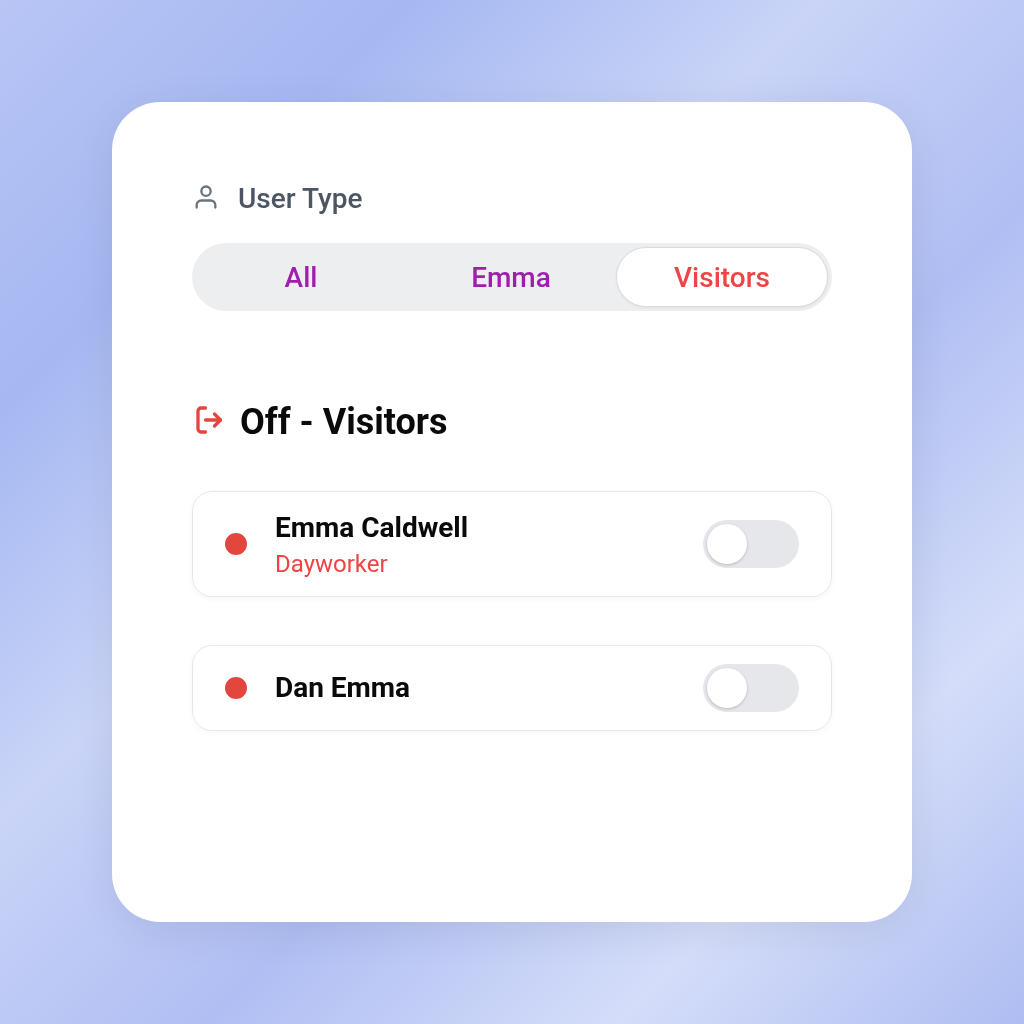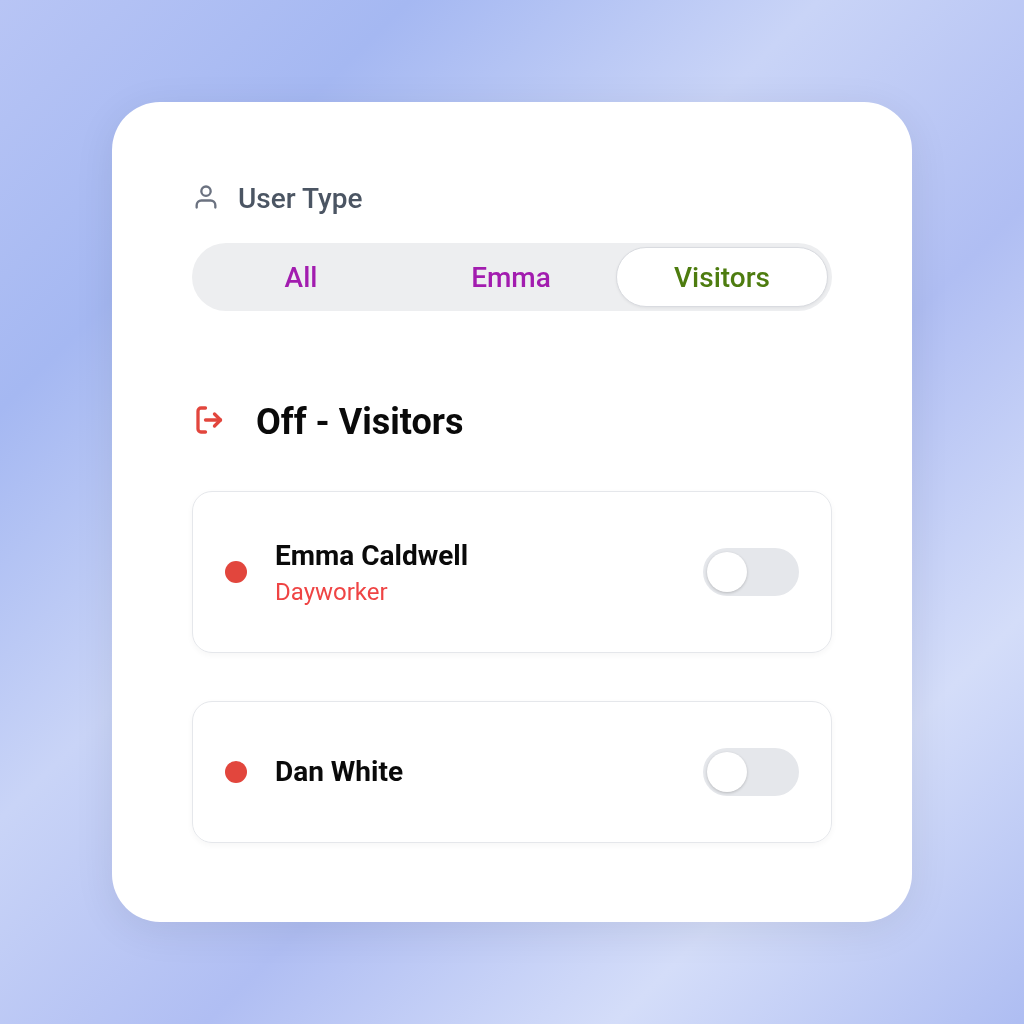--- a/index.html
+++ b/index.html
@@ -29,38 +29,38 @@
 .segmented {
   display: flex; background: #edeef0; border-radius: 999px;
   padding: 4px; height: 68px; margin-bottom: 90px;
 }
 .seg-item {
   flex: 1; display: flex; align-items: center; justify-content: center;
   font-size: 28px; font-weight: 500; color: #a21caf;
   border-radius: 999px; cursor: pointer;
 }
 .seg-item.active {
-  background: #fff; color: #4d7c0f;
+  background: #fff; color: #ef4444;
   border: 1px solid #d9dbe0;
   box-shadow: 0 1px 3px rgba(0,0,0,0.06);
 }
 .list-header {
-  display: flex; align-items: center; gap: 28px;
+  display: flex; align-items: center; gap: 12px;
   margin-bottom: 48px;
 }
 .logout-icon { color: #e2463d; }
 .logout-icon svg { width: 36px; height: 36px; }
 .list-title {
   font-size: 36px; font-weight: 700; color: #0a0a0a;
 }
 .list { display: flex; flex-direction: column; gap: 48px; }
 .row {
   display: flex; align-items: center;
   border: 1px solid #e5e7eb; border-radius: 20px;
-  padding: 46px 32px;
+  padding: 18px 32px;
   box-shadow: 0 2px 6px rgba(0,0,0,0.04);
 }
 .dot {
   width: 22px; height: 22px; border-radius: 50%;
   background: #e2463d; margin-right: 28px; flex-shrink: 0;
 }
 .person { flex: 1; }
 .person-name { font-size: 28px; font-weight: 700; color: #0a0a0a; line-height: 1.3; }
 .person-role { font-size: 24px; color: #ef4444; margin-top: 4px; }
 .toggle {
@@ -121,21 +121,21 @@
         <div class="person-role">Dayworker</div>
       </div>
       <div class="toggle">
         <span class="knob"></span>
       </div>
     </div>
 
     <div class="row">
       <span class="dot"></span>
       <div class="person">
-        <div class="person-name">Dan White</div>
+        <div class="person-name">Dan Emma</div>
       </div>
       <div class="toggle">
         <span class="knob"></span>
       </div>
     </div>
 
   </div>
 
 </div>
 

